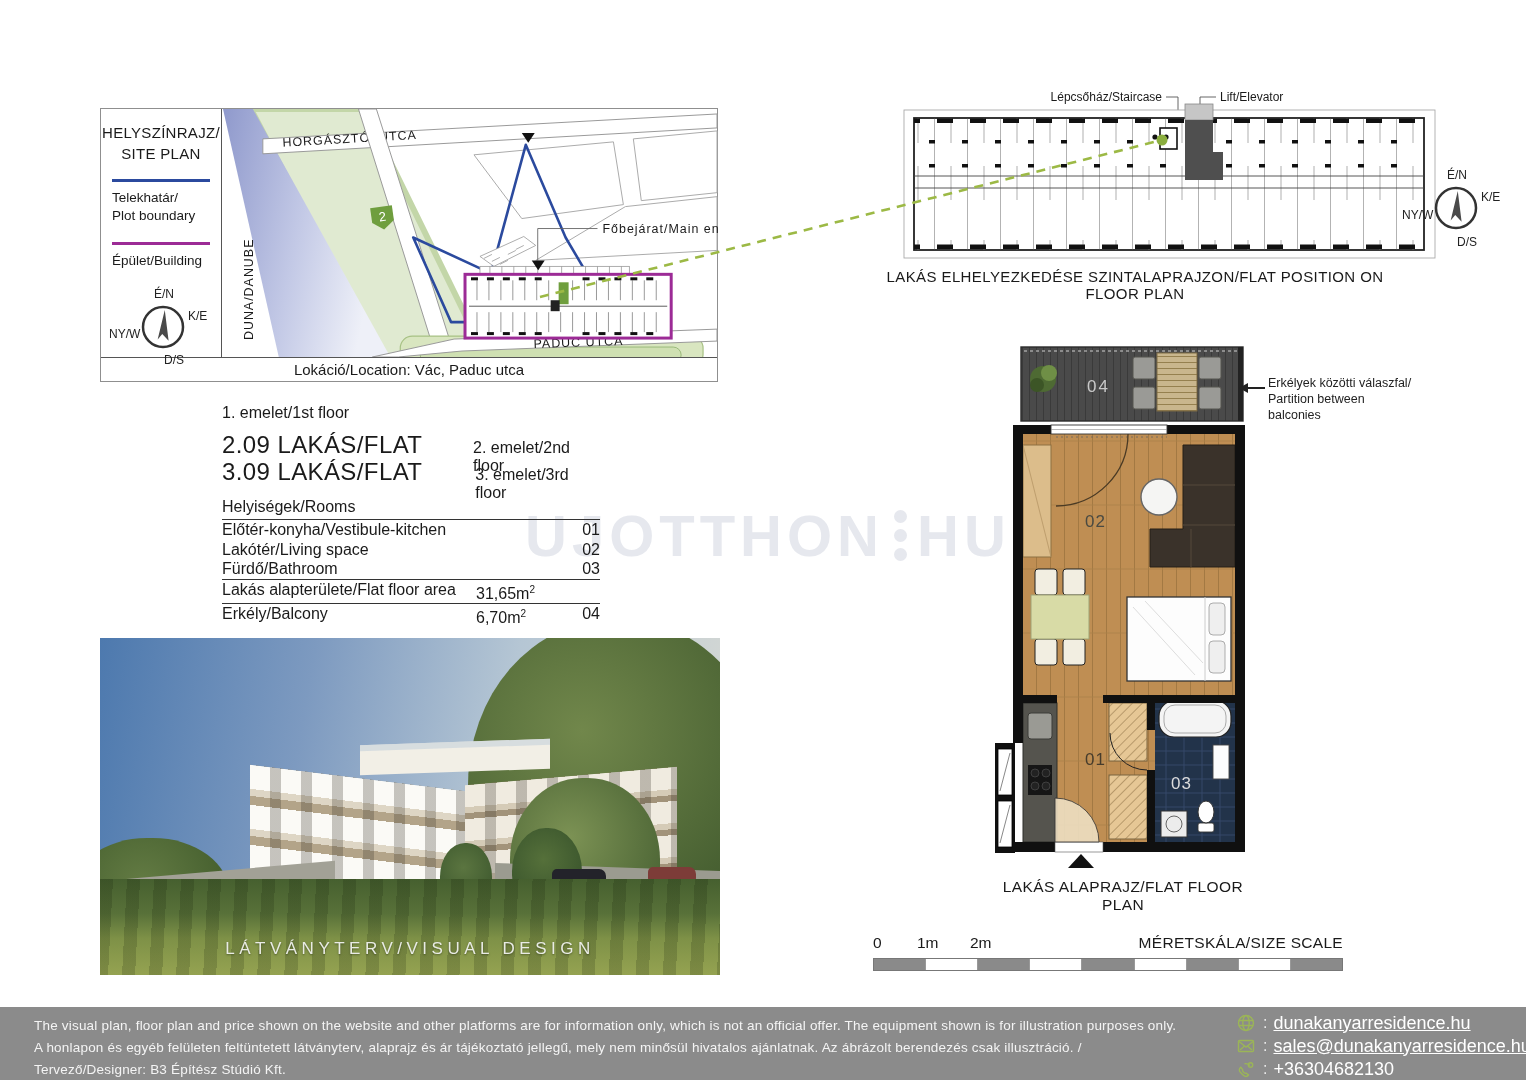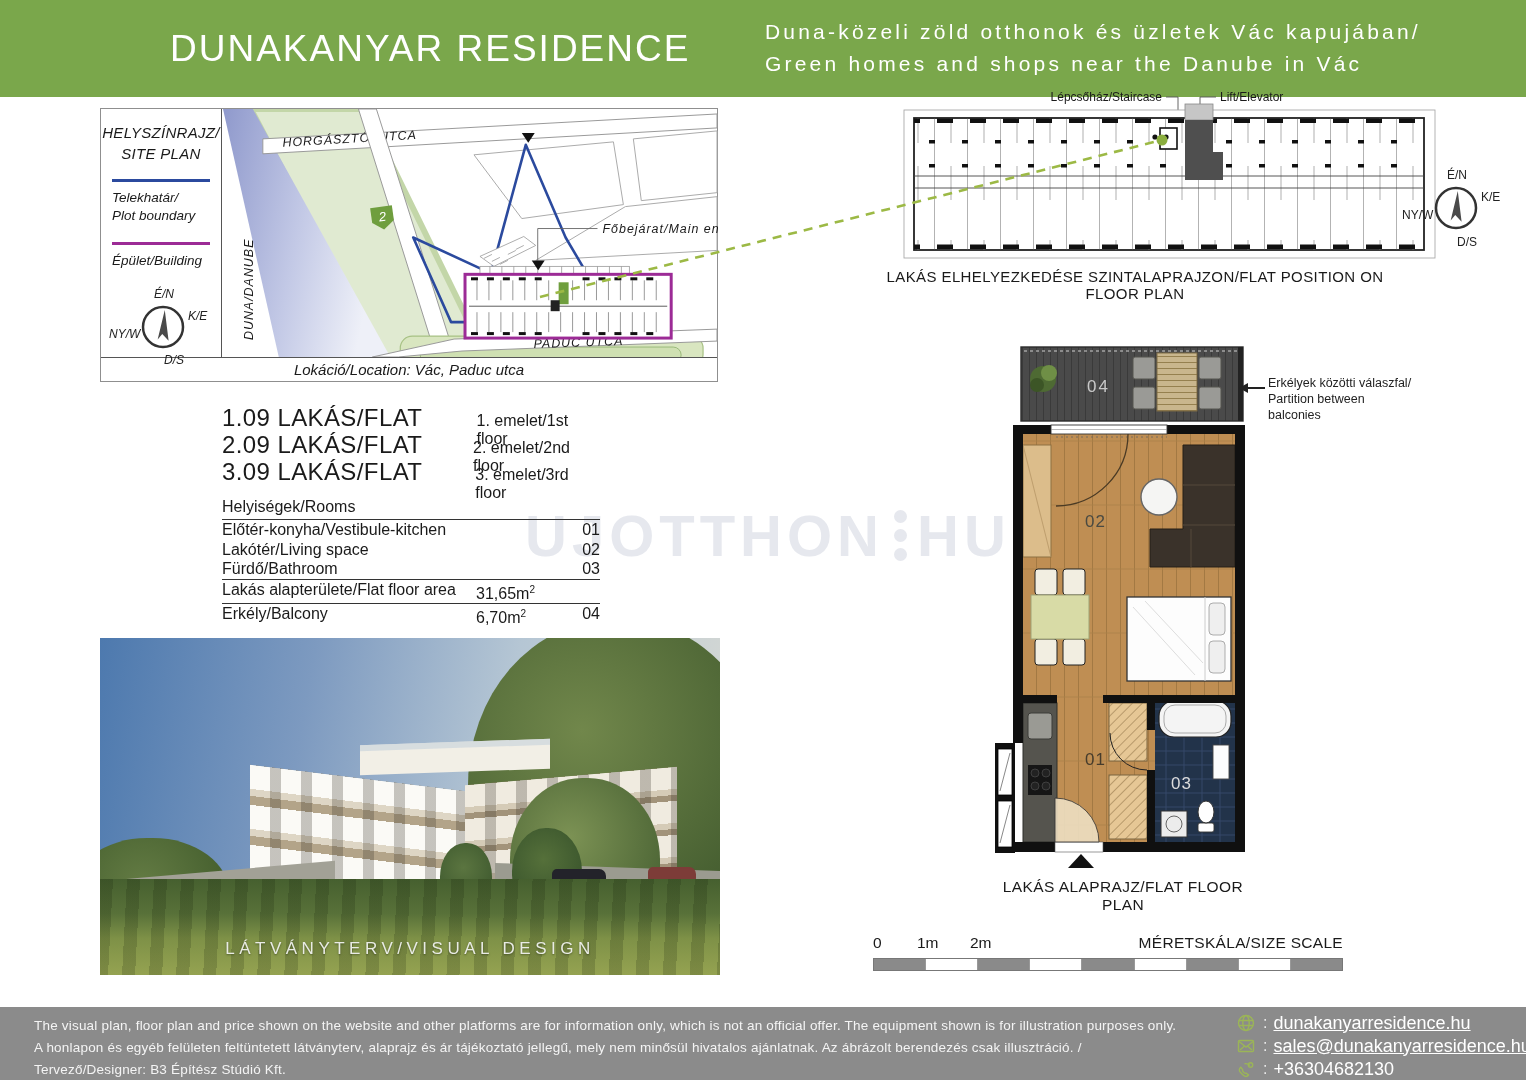--- a/index.html
+++ b/index.html
@@ -6,21 +6,21 @@
   html,body { width:1526px; height:1080px; background:#fff; font-family:"Liberation Sans", sans-serif; }
   .page { position:relative; width:1526px; height:1080px; overflow:hidden; background:#fff; }
 
   
   .header { position:absolute; left:0; top:0; width:1526px; height:97px; background:#7aa74b; }
   .brand { position:absolute; left:170px; top:0; height:97px; display:flex; align-items:center;
            color:#fff; font-size:37px; letter-spacing:2px; }
   .tagline { position:absolute; left:765px; top:16px; color:#fff; font-size:21px; letter-spacing:3.2px; line-height:32px; }
 
   
-  .site-plan { position:absolute; left:100px; top:108px; width:618px; height:274px; border:1px solid #8f8f8f; background:#fff;font-style:italic; }
+  .site-plan { position:absolute; left:100px; top:108px; width:618px; height:274px; border:1px solid #8f8f8f; background:#fff; }
   .sp-body { display:flex; height:248px; }
   .sp-legend { width:121px; border-right:1px solid #555; position:relative; }
   .sp-title { margin-top:13px; text-align:center; font-size:15px; line-height:21px; color:#1a1a1a; letter-spacing:.3px; }
   .rule { width:98px; height:3px; margin:15px 0 7px 11px; }
   .rule.blue { background:#2b4a9e; }
   .rule.purple { background:#9c2b96; margin-top:17px; }
   .leg-label { padding-left:11px; font-size:13.5px; line-height:18px; color:#1a1a1a; }
   .sp-compass { display:block; margin:10px auto 0 auto; }
   .sp-map { flex:1; position:relative; }
   .sp-map svg { display:block; }
@@ -124,27 +124,20 @@
   .c-label { font-size:18px; color:#fff; }
   .c-label.u { text-decoration:underline; }
 
   svg text { font-family:"Liberation Sans", sans-serif; }
 </style>
 </head>
 <body>
 
 <div class="page">
 
-  <header class="header">
-    <div class="brand">DUNAKANYAR RESIDENCE</div>
-    <div class="tagline">
-      <div>Duna-közeli zöld otthonok és üzletek Vác kapujában/</div>
-      <div>Green homes and shops near the Danube in Vác</div>
-    </div>
-  </header>
 
   <section class="site-plan">
     <div class="sp-body">
       <aside class="sp-legend">
         <div class="sp-title">
           <div>HELYSZÍNRAJZ/</div>
           <div>SITE PLAN</div>
         </div>
         <div class="rule blue"></div>
         <div class="leg-label">
@@ -297,21 +290,20 @@
     <text class="compass-label" x="57" y="88">D/S</text>
   </svg>
 
   <svg class="connector" width="1526" height="1080" viewBox="0 0 1526 1080">
     <line x1="540" y1="297" x2="1162" y2="140" stroke="#9cb945" stroke-width="2.6" stroke-dasharray="9 7"></line>
     <circle cx="1162" cy="140" r="5.5" fill="#8bae3f"></circle>
   </svg>
 
   <section class="flats">
     <div class="flat-row">
-      <div class="flat-id">1.09 LAKÁS/FLAT</div>
       <div class="flat-floor">1. emelet/1st floor</div>
     </div>
     <div class="flat-row">
       <div class="flat-id">2.09 LAKÁS/FLAT</div>
       <div class="flat-floor">2. emelet/2nd floor</div>
     </div>
     <div class="flat-row">
       <div class="flat-id">3.09 LAKÁS/FLAT</div>
       <div class="flat-floor">3. emelet/3rd floor</div>
     </div>

